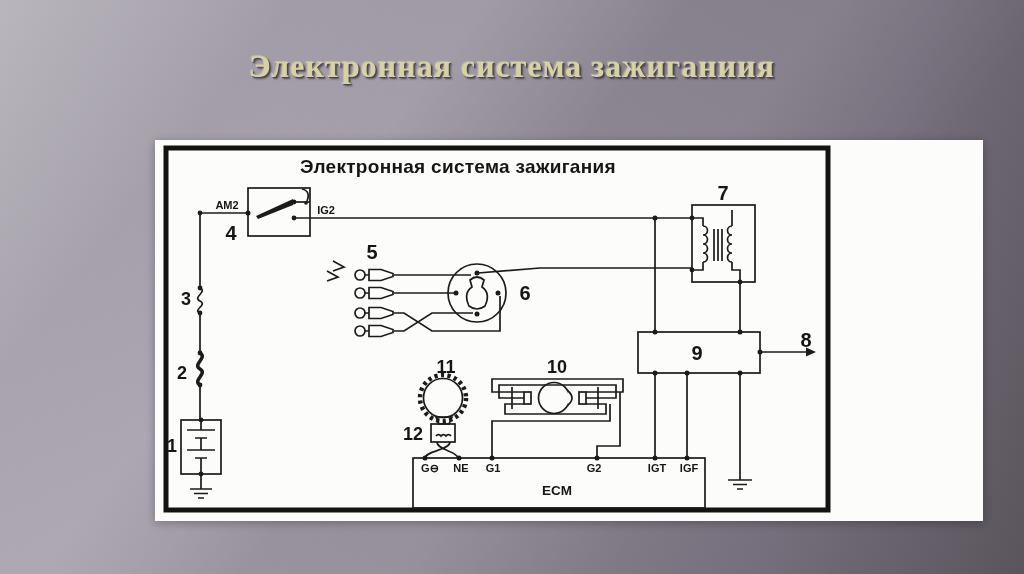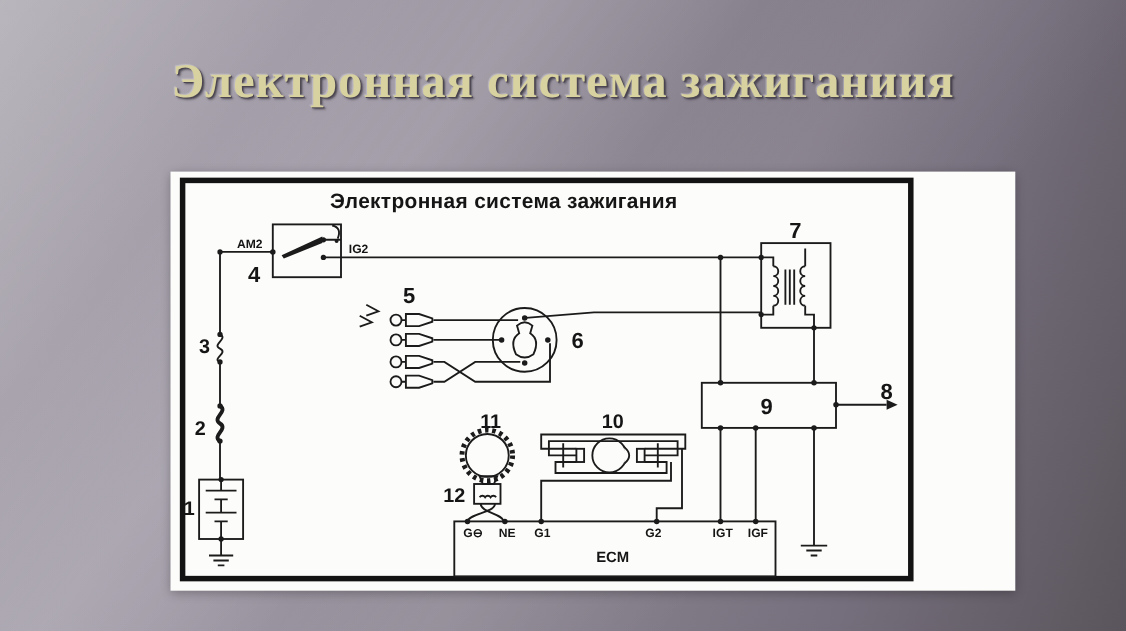--- a/index.html
+++ b/index.html
@@ -7,28 +7,28 @@
     width:1024px;height:574px;overflow:hidden;position:relative;
     font-family:"Liberation Sans",sans-serif;
     background:
       linear-gradient(128deg, rgba(255,255,255,.15) 0%, rgba(255,255,255,0) 20%,
                       rgba(255,255,255,.10) 33%, rgba(255,255,255,0) 47%,
                       rgba(255,255,255,.07) 57%, rgba(255,255,255,0) 72%),
       linear-gradient(108deg,#ada9b1 0%,#a19ba7 26%,#8c8692 52%,#756e7c 78%,#5a555c 100%);
   }
   .slide-title{
     position:absolute;left:0;top:48px;width:1024px;text-align:center;
-    font-family:"Liberation Serif",serif;font-weight:700;font-size:44px;letter-spacing:1px;
+    font-family:"Liberation Serif",serif;font-weight:700;font-size:32px;letter-spacing:1px;
     color:#d8d1a0;
     text-shadow:-1px -1px 1px rgba(255,255,255,.30), 1px 1px 0 #4a4550, 2px 2px 2px rgba(20,16,26,.6);
     white-space:nowrap;
   }
   .diagram-panel{
-    position:absolute;left:155px;top:140px;width:768px;height:381px;
-    background:#fcfcfa;box-shadow:0 2px 9px rgba(0,0,0,.28);margin-top:16px;
+    position:absolute;left:155px;top:140px;width:828px;height:381px;
+    background:#fcfcfa;box-shadow:0 2px 9px rgba(0,0,0,.28);
   }
   .diagram-panel svg{display:block;width:685px;height:381px;}
   .ln{stroke:#1b1b1b;stroke-width:1.7;fill:none;}
   .w35{stroke-width:3.5;}
   .frame{stroke:#131313;stroke-width:5;fill:none;}
   .dot{fill:#1b1b1b;stroke:none;}
   .fillink{fill:#1b1b1b;stroke:none;}
   .lbl{font:700 18px "Liberation Sans",sans-serif;fill:#151515;text-anchor:middle;}
   .lbl-lg{font-size:20px;}
   .sm{font:700 11px "Liberation Sans",sans-serif;fill:#151515;text-anchor:middle;}

